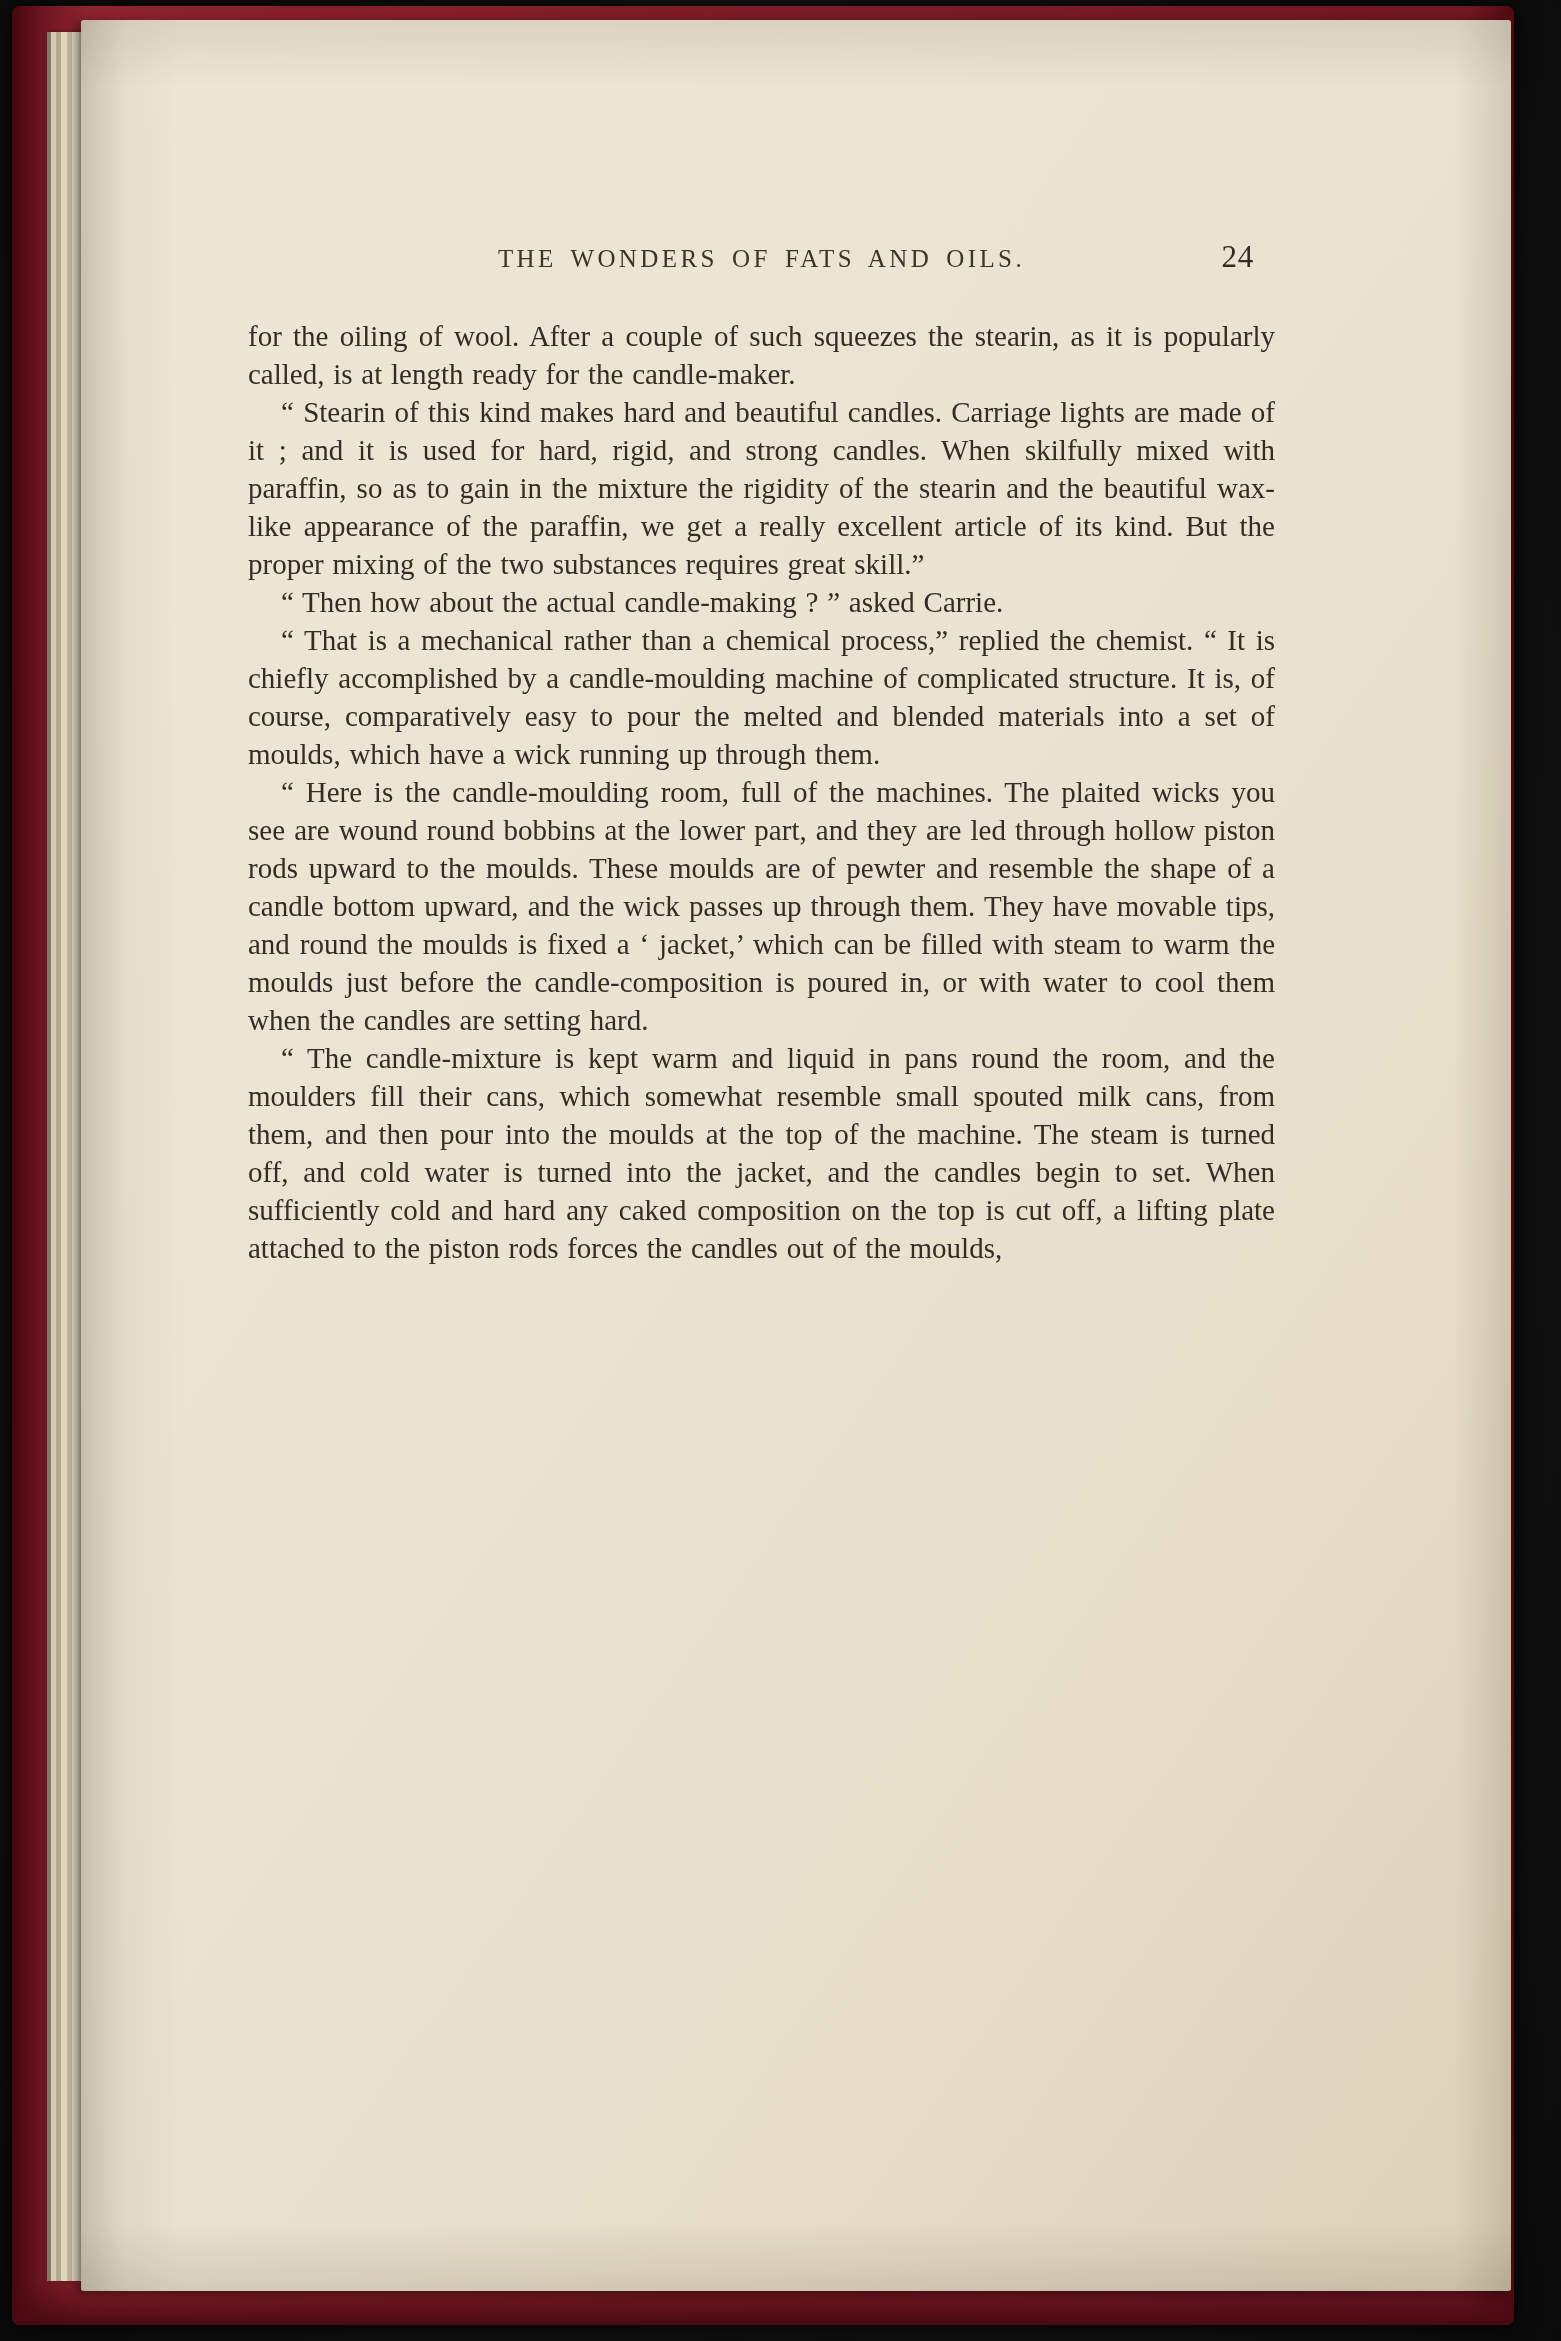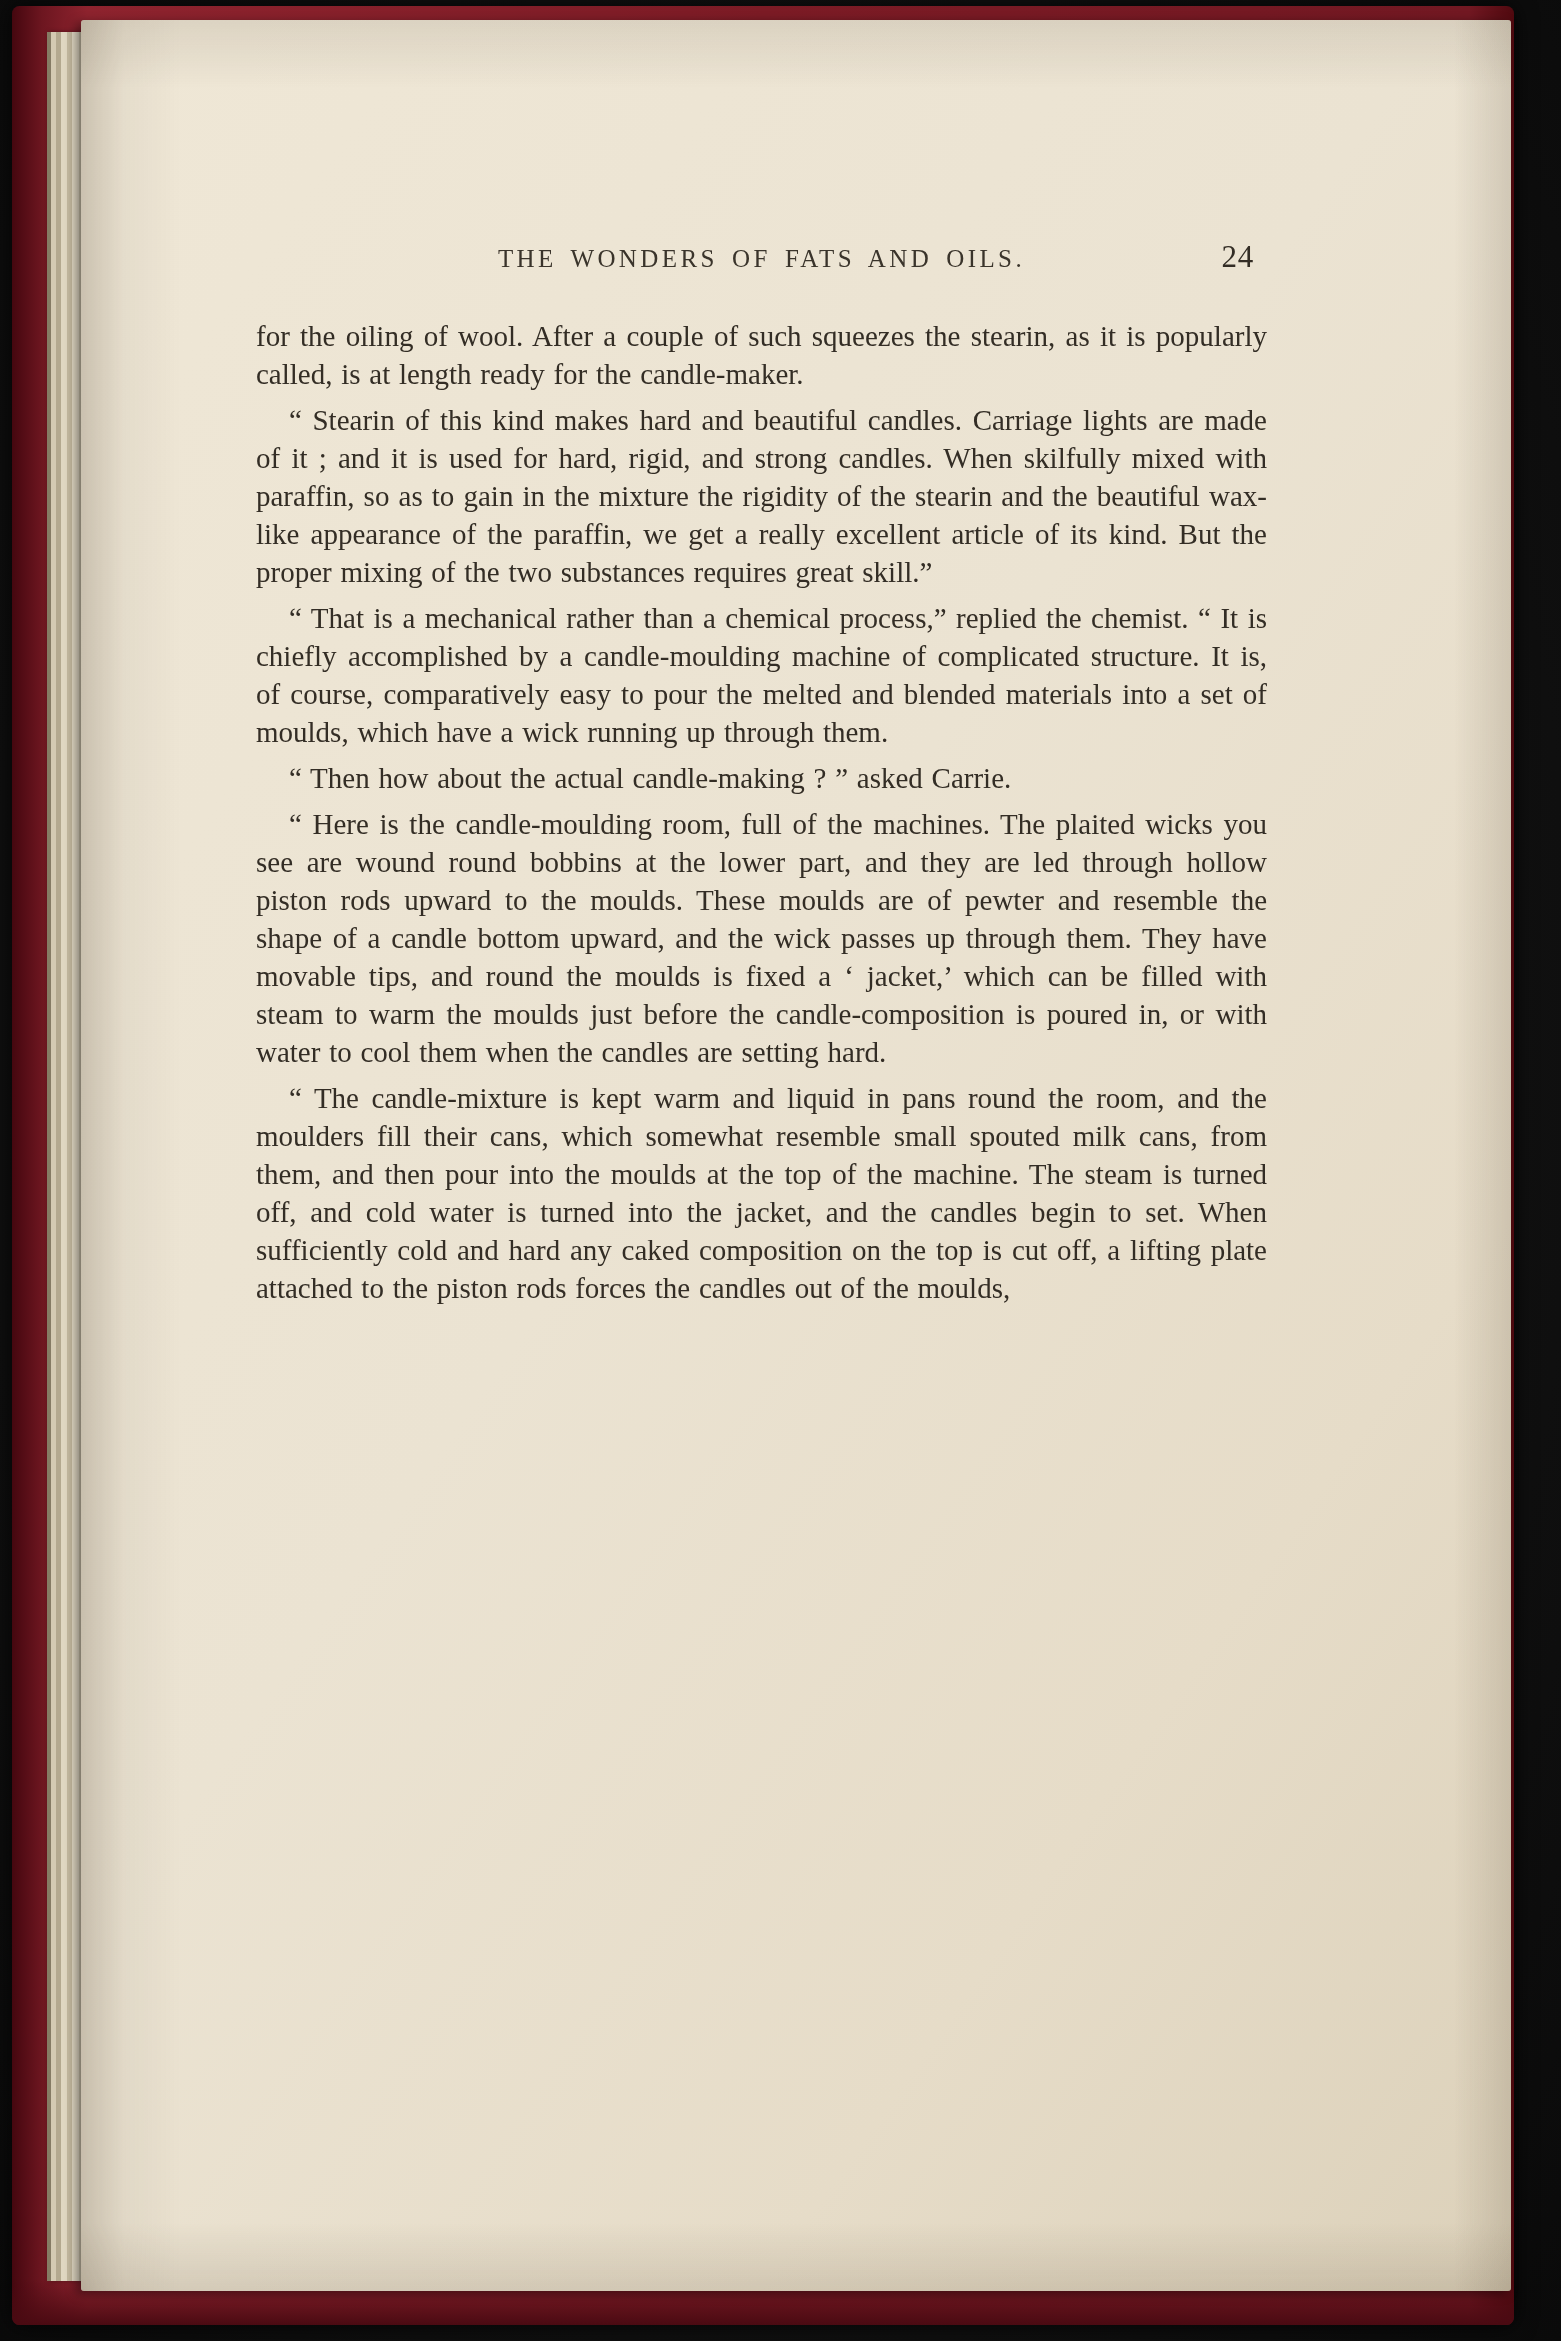--- a/index.html
+++ b/index.html
@@ -94,21 +94,21 @@
   }
   .page-number {
     position: absolute;
     right: 21px;
     top: -5.3px;
     font-size: 31px;
     letter-spacing: 0.8px;
     color: #332d25;
   }
   .body-copy p {
-    margin: 8px;
+    margin: 0;
     font-size: 29px;
     line-height: 38px;
     text-align: justify;
     color: #332d25;
     word-spacing: 1.5px;
   }
   .body-copy p.indent {
     text-indent: 33px;
   }
 </style>
@@ -125,22 +125,22 @@
     <div class="text-block">
 
       <div class="running-head">
         <span>THE WONDERS OF FATS AND OILS.</span>
         <span class="page-number">24</span>
       </div>
 
       <div class="body-copy">
         <p>for the oiling of wool.  After a couple of such squeezes the stearin, as it is popularly called, is at length ready for the candle-maker.</p>
         <p class="indent">“ Stearin of this kind makes hard and beautiful candles.  Carriage lights are made of it ; and it is used for hard, rigid, and strong candles.  When skilfully mixed with paraffin, so as to gain in the mixture the rigidity of the stearin and the beautiful wax-like appearance of the paraffin, we get a really excellent article of its kind.  But the proper mixing of the two substances requires great skill.”</p>
+        <p class="indent">“ Then how about the actual candle-making ? ” asked Carrie.</p>
         <p class="indent">“ That is a mechanical rather than a chemical process,” replied the chemist.  “ It is chiefly accomplished by a candle-moulding machine of complicated structure.  It is, of course, comparatively easy to pour the melted and blended materials into a set of moulds, which have a wick running up through them.</p>
-        <p class="indent">“ Then how about the actual candle-making ? ” asked Carrie.</p>
         <p class="indent">“ Here is the candle-moulding room, full of the machines.  The plaited wicks you see are wound round bobbins at the lower part, and they are led through hollow piston rods upward to the moulds.  These moulds are of pewter and resemble the shape of a candle bottom upward, and the wick passes up through them. They have movable tips, and round the moulds is fixed a ‘ jacket,’ which can be filled with steam to warm the moulds just before the candle-composition is poured in, or with water to cool them when the candles are setting hard.</p>
         <p class="indent">“ The candle-mixture is kept warm and liquid in pans round the room, and the moulders fill their cans, which somewhat resemble small spouted milk cans, from them, and then pour into the moulds at the top of the machine.  The steam is turned off, and cold water is turned into the jacket, and the candles begin to set.  When sufficiently cold and hard any caked composition on the top is cut off, a lifting plate attached to the piston rods forces the candles out of the moulds,</p>
       </div>
 
     </div>
   </div>
 
 </div>
 
 

